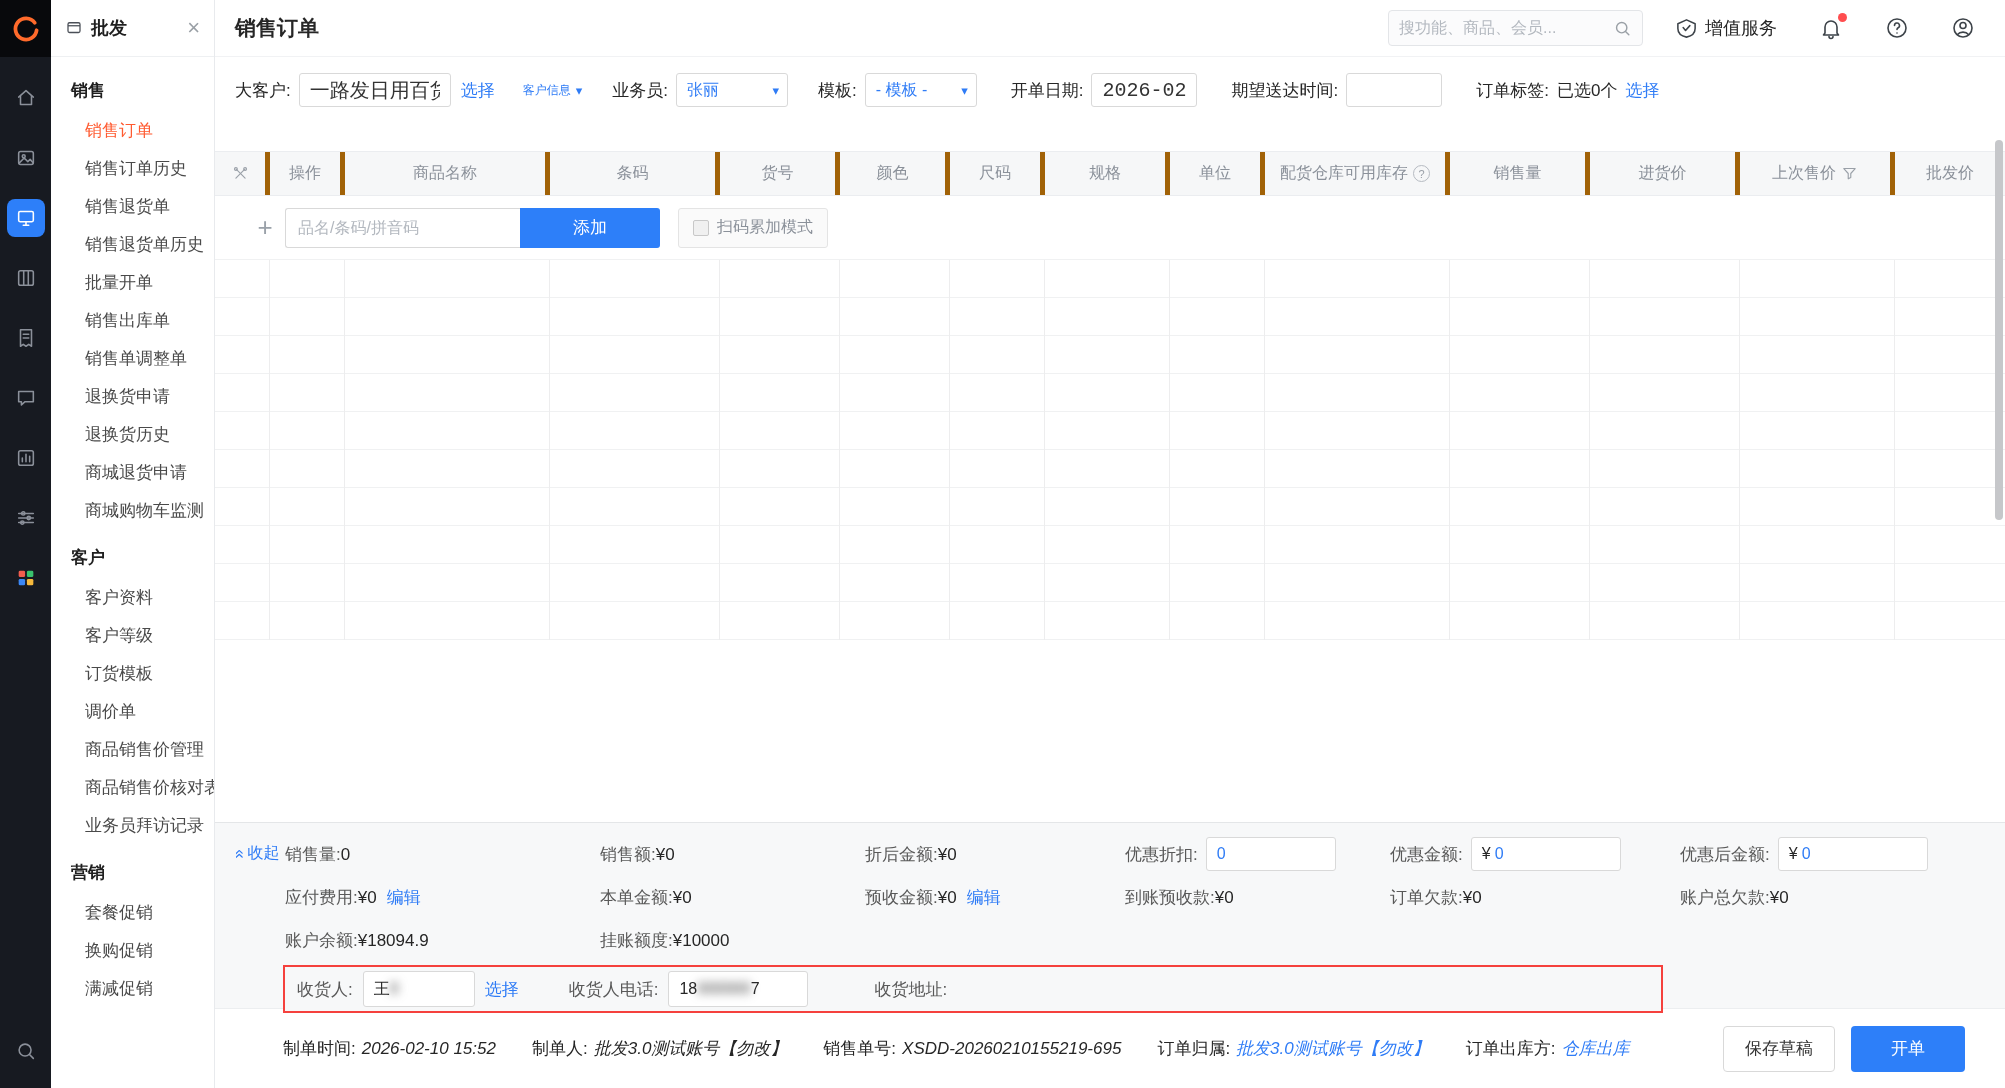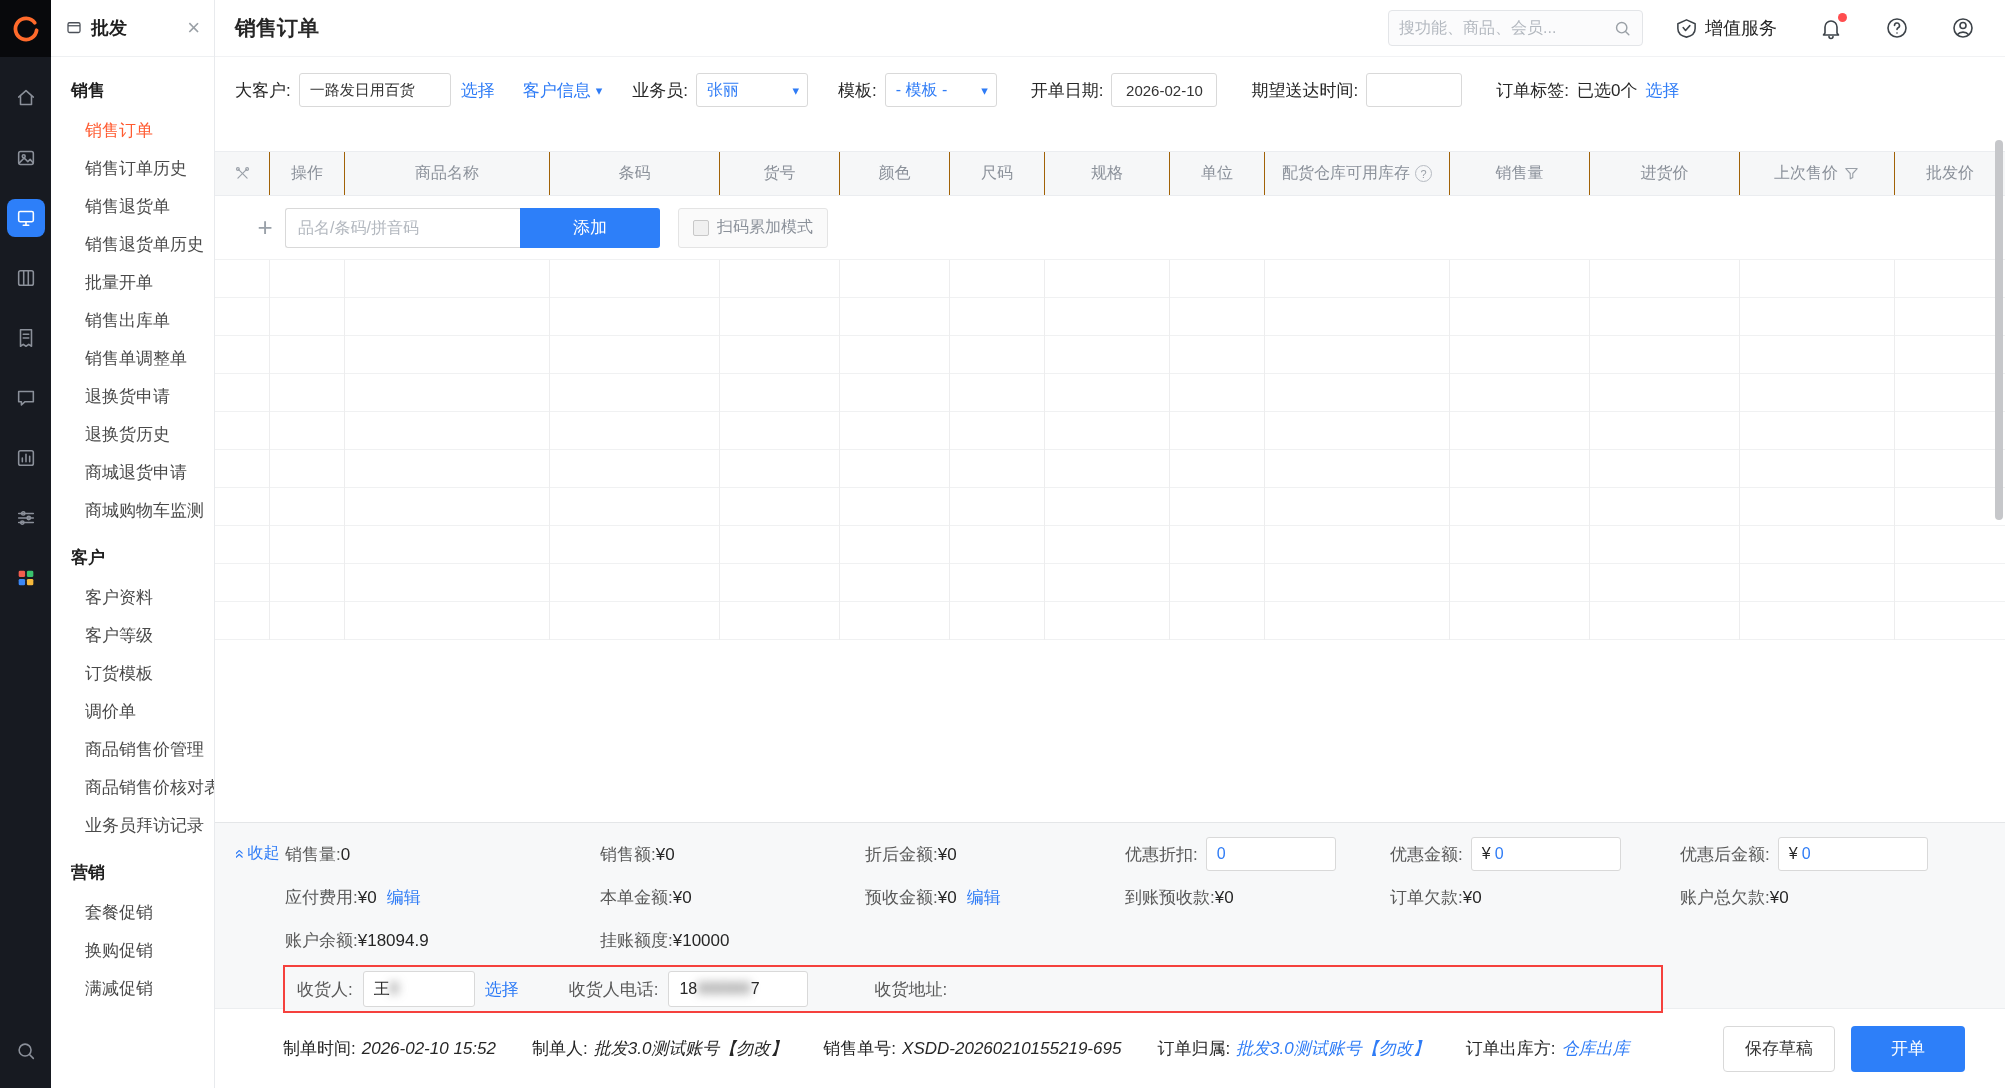--- a/index.html
+++ b/index.html
@@ -42,30 +42,30 @@
   .vas span { font-size:18px; color:#262626; margin-left:7px; }
   .tb-icon { position:relative; margin-left:42px; cursor:pointer; display:flex; }
   .tb-icon svg { width:24px; height:24px; stroke:#3d4349; fill:none; stroke-width:1.6; stroke-linecap:round; stroke-linejoin:round; }
   .red-dot { position:absolute; top:-3px; right:-4px; width:9px; height:9px; border-radius:50%; background:#ff4d4f; }
 
   
   .form-area { height:94px; padding:16px 28px 0 20px; }
   .frow1 { display:flex; align-items:center; height:34px; }
   .fgroup { display:flex; align-items:center; }
   .flabel { font-size:17px; color:#262626; margin-right:8px; white-space:nowrap; }
-  .tinput { height:34px; border:1px solid #d9d9d9; border-radius:3px; padding:0 10px; font-size:15px; color:#333; outline:none; background:#fff; font-family:Liberation Sans, sans-serif; }
+  .tinput { height:34px; border:1px solid #d9d9d9; border-radius:3px; padding:0 10px; font-size:20px; color:#333; outline:none; background:#fff; font-family:Liberation Mono, monospace; }
   .link { color:#2f7cf6; font-size:17px; cursor:pointer; white-space:nowrap; }
   .caret { color:#2f7cf6; font-size:13px; margin-left:5px; }
   .select { height:34px; border:1px solid #d9d9d9; border-radius:3px; display:flex; align-items:center; justify-content:space-between; padding:0 8px 0 10px; cursor:pointer; background:#fff; }
   .select .val { font-size:16px; color:#2f7cf6; }
   .frow2 { display:flex; justify-content:flex-end; align-items:center; gap:34px; height:26px; margin-top:8px; }
 
   
   .thead { display:flex; height:45px; background:#f6f7f8; border-top:1px solid #ebedf0; border-bottom:1px solid #ebedf0; }
-  .thead .cell { display:flex; align-items:center; justify-content:center; gap:5px; font-size:16px; color:#8b919a; border-right:1px solid #a16207; flex-shrink:0; }
+  .thead .cell { display:flex; align-items:center; justify-content:center; gap:5px; font-size:16px; color:#8b919a; border-right:5px solid #a16207; flex-shrink:0; }
   .thead .cell:last-child { border-right:0; }
   .c0{width:55px} .c1{width:75px} .c2{width:205px} .c3{width:170px} .c4{width:120px} .c5{width:110px} .c6{width:95px}
   .c7{width:125px} .c8{width:95px} .c9{width:185px} .c10{width:140px} .c11{width:150px} .c12{width:155px} .c13{flex:1}
   .tools-icon svg, .funnel-icon svg { width:17px; height:17px; stroke:#9aa0a8; fill:none; stroke-width:1.6; stroke-linecap:round; stroke-linejoin:round; }
   .qmark { width:17px; height:17px; border:1px solid #b6bbc2; border-radius:50%; color:#9aa0a8; font-size:11px; display:flex; align-items:center; justify-content:center; cursor:pointer; }
 
   .add-row { height:64px; display:flex; align-items:center; padding-left:30px; border-bottom:1px solid #f0f1f2; }
   .plus { width:40px; text-align:center; font-size:26px; color:#9aa1a9; cursor:pointer; }
   .add-input { width:235px; height:40px; border:1px solid #d9d9d9; border-right:0; border-radius:3px 0 0 3px; padding:0 12px; font-size:16px; outline:none; font-family:inherit; }
   .add-input::placeholder { color:#b3b8bf; }
@@ -270,21 +270,21 @@
     </div>
 
     <div class="form-area">
       <div class="frow1">
         <div class="fgroup">
           <span class="flabel">大客户:</span>
           <input class="tinput" style="width: 152px;" value="一路发日用百货">
           <span class="link" style="margin-left:10px">选择</span>
         </div>
         <div class="fgroup" style="margin-left:28px">
-          <span class="link" style="font-size:17px">客户信息</span>
+          <span class="link" style="font-size:12px">客户信息</span>
           <span class="caret">▾</span>
         </div>
         <div class="fgroup" style="margin-left:30px">
           <span class="flabel">业务员:</span>
           <div class="select" style="width:112px">
             <span class="val">张丽</span>
             <span class="caret">▾</span>
           </div>
         </div>
         <div class="fgroup" style="margin-left:30px">

